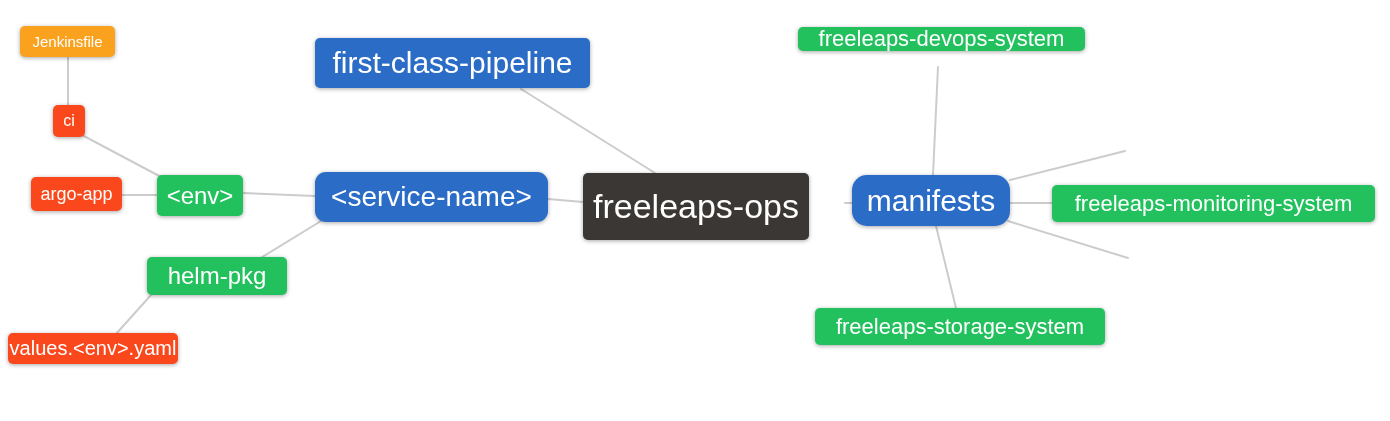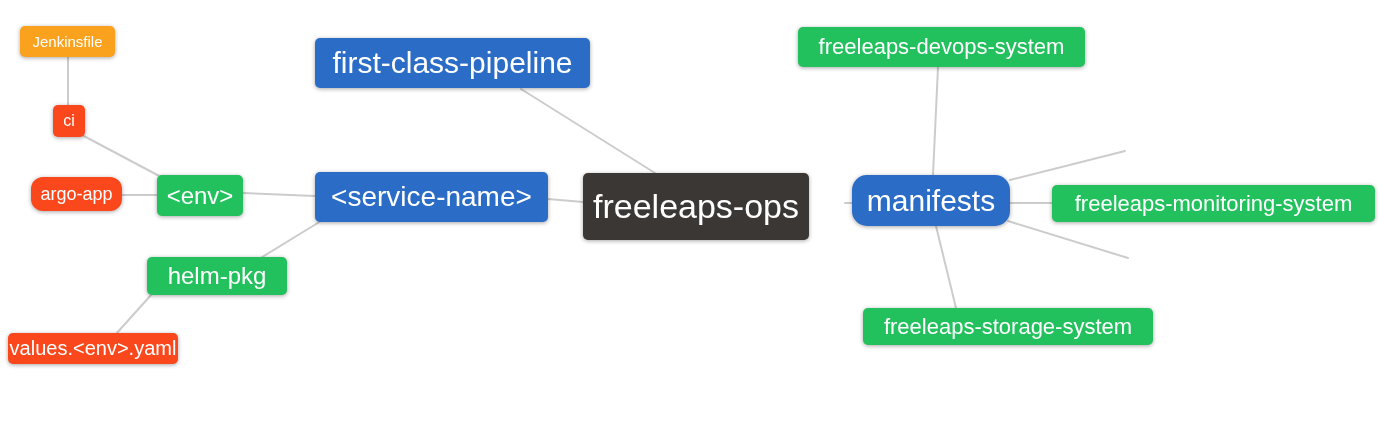--- a/index.html
+++ b/index.html
@@ -58,37 +58,37 @@
     <line x1="1010" y1="180" x2="1125" y2="151"></line>
     <line x1="1010" y1="203" x2="1052" y2="203"></line>
     <line x1="1008" y1="221" x2="1128" y2="258"></line>
     <line x1="936" y1="226" x2="956" y2="308"></line>
   </svg>
 
   <div class="node orange" style="left:20px; top:26px; width:95px; height:31px; font-size:15px;">Jenkinsfile</div>
 
   <div class="node red" style="left:53px; top:105px; width:32px; height:32px; font-size:16px;">ci</div>
 
-  <div class="node red" style="left:31px; top:177px; width:91px; height:34px; font-size:18px;border-radius:12px;">argo-app</div>
+  <div class="node red" style="left:31px; top:177px; width:91px; height:34px; font-size:18px;">argo-app</div>
 
   <div class="node green" style="left:157px; top:175px; width:86px; height:41px; font-size:24px;">&lt;env&gt;</div>
 
   <div class="node green" style="left:147px; top:257px; width:140px; height:38px; font-size:24px;">helm-pkg</div>
 
   <div class="node red" style="left:8px; top:333px; width:170px; height:31px; font-size:20px;">values.&lt;env&gt;.yaml</div>
 
   <div class="node blue" style="left:315px; top:38px; width:275px; height:50px; font-size:30px;">first-class-pipeline</div>
 
-  <div class="node blue" style="left:315px; top:172px; width:233px; height:50px; font-size:28px;">&lt;service-name&gt;</div>
+  <div class="node blue" style="left:315px; top:172px; width:233px; height:50px; font-size:28px;border-radius:11px;">&lt;service-name&gt;</div>
 
   <div class="node dark" style="left:583px; top:173px; width:226px; height:67px; font-size:34px;">freeleaps-ops</div>
 
   <div class="node blue" style="left:852px; top:175px; width:158px; height:51px; font-size:30px;border-radius:15px;">manifests</div>
 
-  <div class="node green" style="left:798px; top:27px; width:287px; height:40px; font-size:22px;">freeleaps-devops-system</div>
+  <div class="node green" style="left:798px; top:27px; width:287px; height:24px; font-size:22px;">freeleaps-devops-system</div>
 
 
   <div class="node green" style="left:1052px; top:185px; width:323px; height:37px; font-size:22px;">freeleaps-monitoring-system</div>
 
 
-  <div class="node green" style="left:815px; top:308px; width:290px; height:37px; font-size:22px;margin-left:48px;">freeleaps-storage-system</div>
+  <div class="node green" style="left:815px; top:308px; width:290px; height:37px; font-size:22px;">freeleaps-storage-system</div>
 
 </div>
 
 </body></html>

